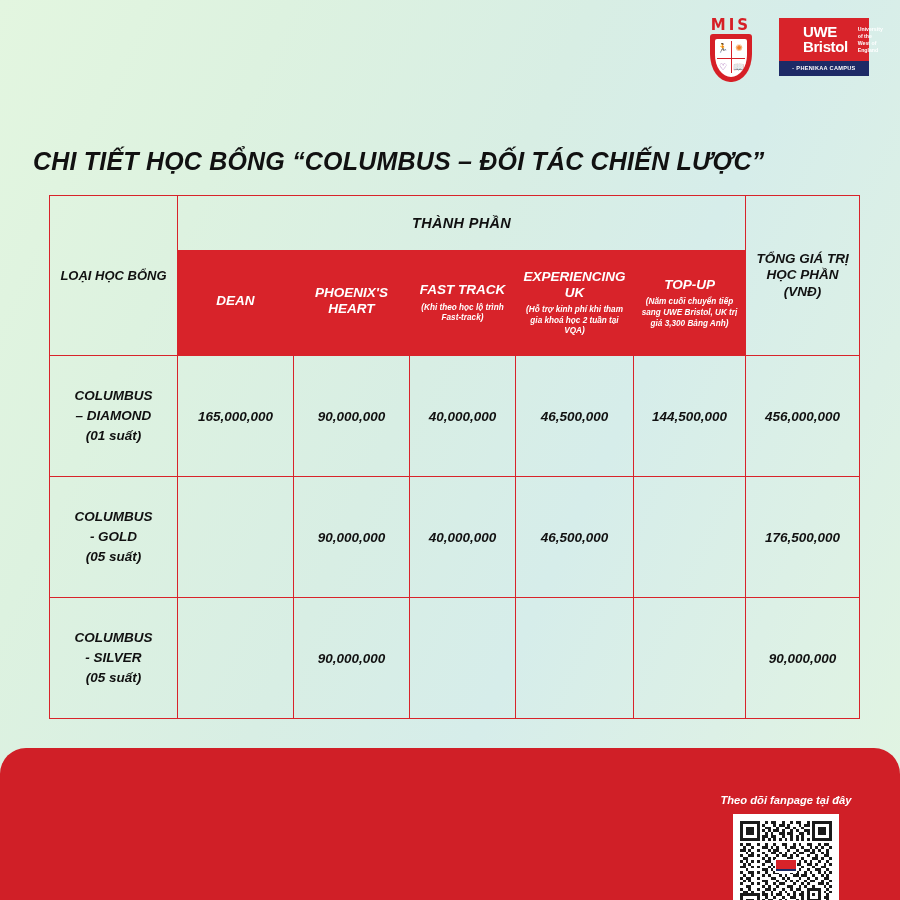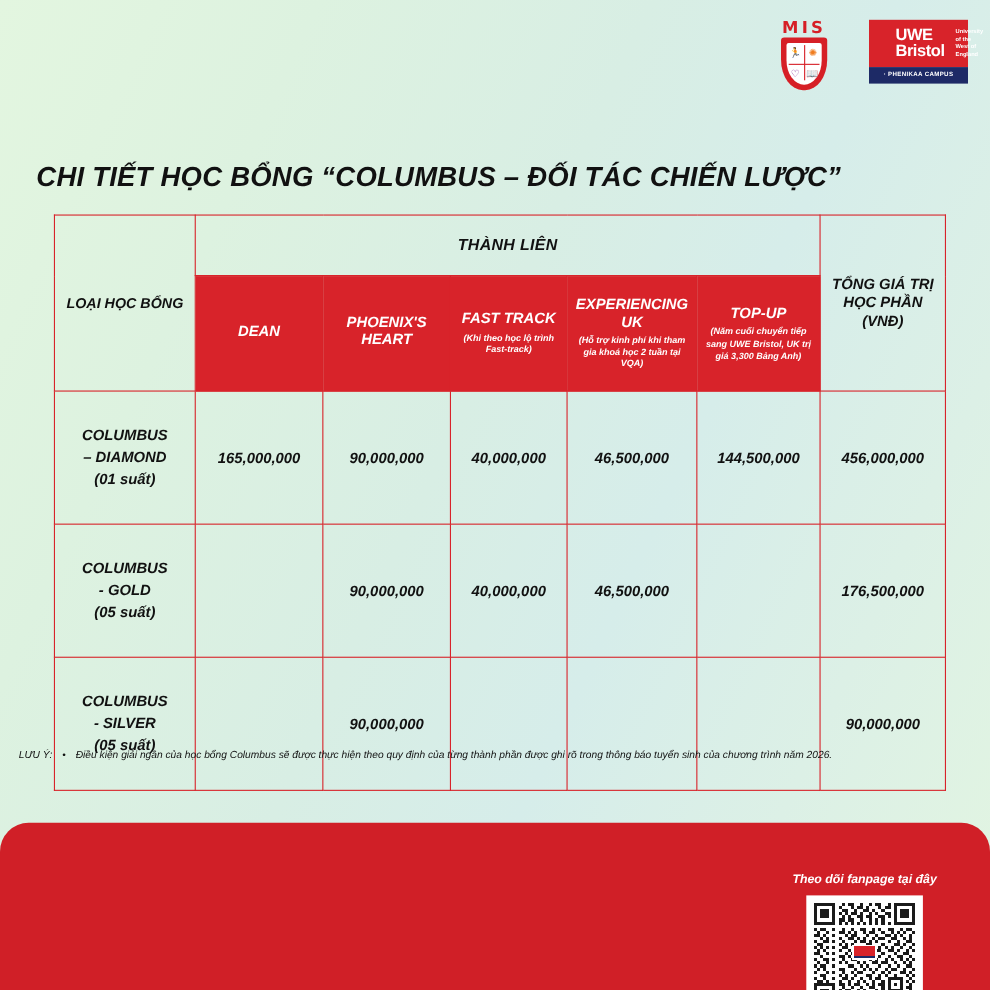--- a/index.html
+++ b/index.html
@@ -28,21 +28,21 @@
     overflow: hidden;
   }
 
   
   .logos {
     position: absolute;
     top: 18px;
     left: 700px;
     display: flex;
     align-items: flex-start;
-    gap: 28px;
+    gap: 17px;
   }
   .mis-logo {
     width: 62px;
     display: flex;
     flex-direction: column;
     align-items: center;
   }
   .mis-word {
     font-weight: bold;
     font-size: 15px;
@@ -359,21 +359,21 @@
           <col class="c-total">
       </colgroup>
       <tbody>
         <tr>
           <td class="hdr-blank" rowspan="2">
             <div class="hdr-type">
               <span class="ln">LOẠI HỌC</span>
               <span class="ln">BỔNG</span>
             </div>
           </td>
-          <td class="hdr-group" colspan="5">THÀNH LIÊN</td>
+          <td class="hdr-group" colspan="5">THÀNH PHẦN</td>
           <td class="hdr-plain" rowspan="2">
             <span class="ln">TỔNG GIÁ TRỊ</span>
             <span class="ln">HỌC PHẦN</span>
             <span class="ln">(VNĐ)</span>
           </td>
         </tr>
         <tr>
           <td class="hdr-red">
             <span class="hmain">DEAN</span>
             <span class="hnote"></span>
@@ -434,25 +434,20 @@
           <td class="val">90,000,000</td>
           <td class="val"></td>
           <td class="val"></td>
           <td class="val"></td>
           <td class="val">90,000,000</td>
         </tr>
       </tbody>
     </table>
   </div>
 
-  <div class="note">
-    <span class="lbl">LƯU Ý:</span>
-    <span class="bullet">•</span>
-    <span>Điều kiện giải ngân của học bổng Columbus sẽ được thực hiện theo quy định của từng thành phần được ghi rõ trong thông báo tuyển sinh của chương trình năm 2026.</span>
-  </div>
 
   <div class="footer">
 
     <div class="footer-right">
       <div class="qr-caption">Theo dõi fanpage tại đây</div>
       <div class="qr-box">
         <svg class="qr-canvas" viewBox="0 0 33 33" shape-rendering="crispEdges">
           <rect width="33" height="33" fill="#ffffff"></rect>
           <g fill="#1a1a1a">
 

